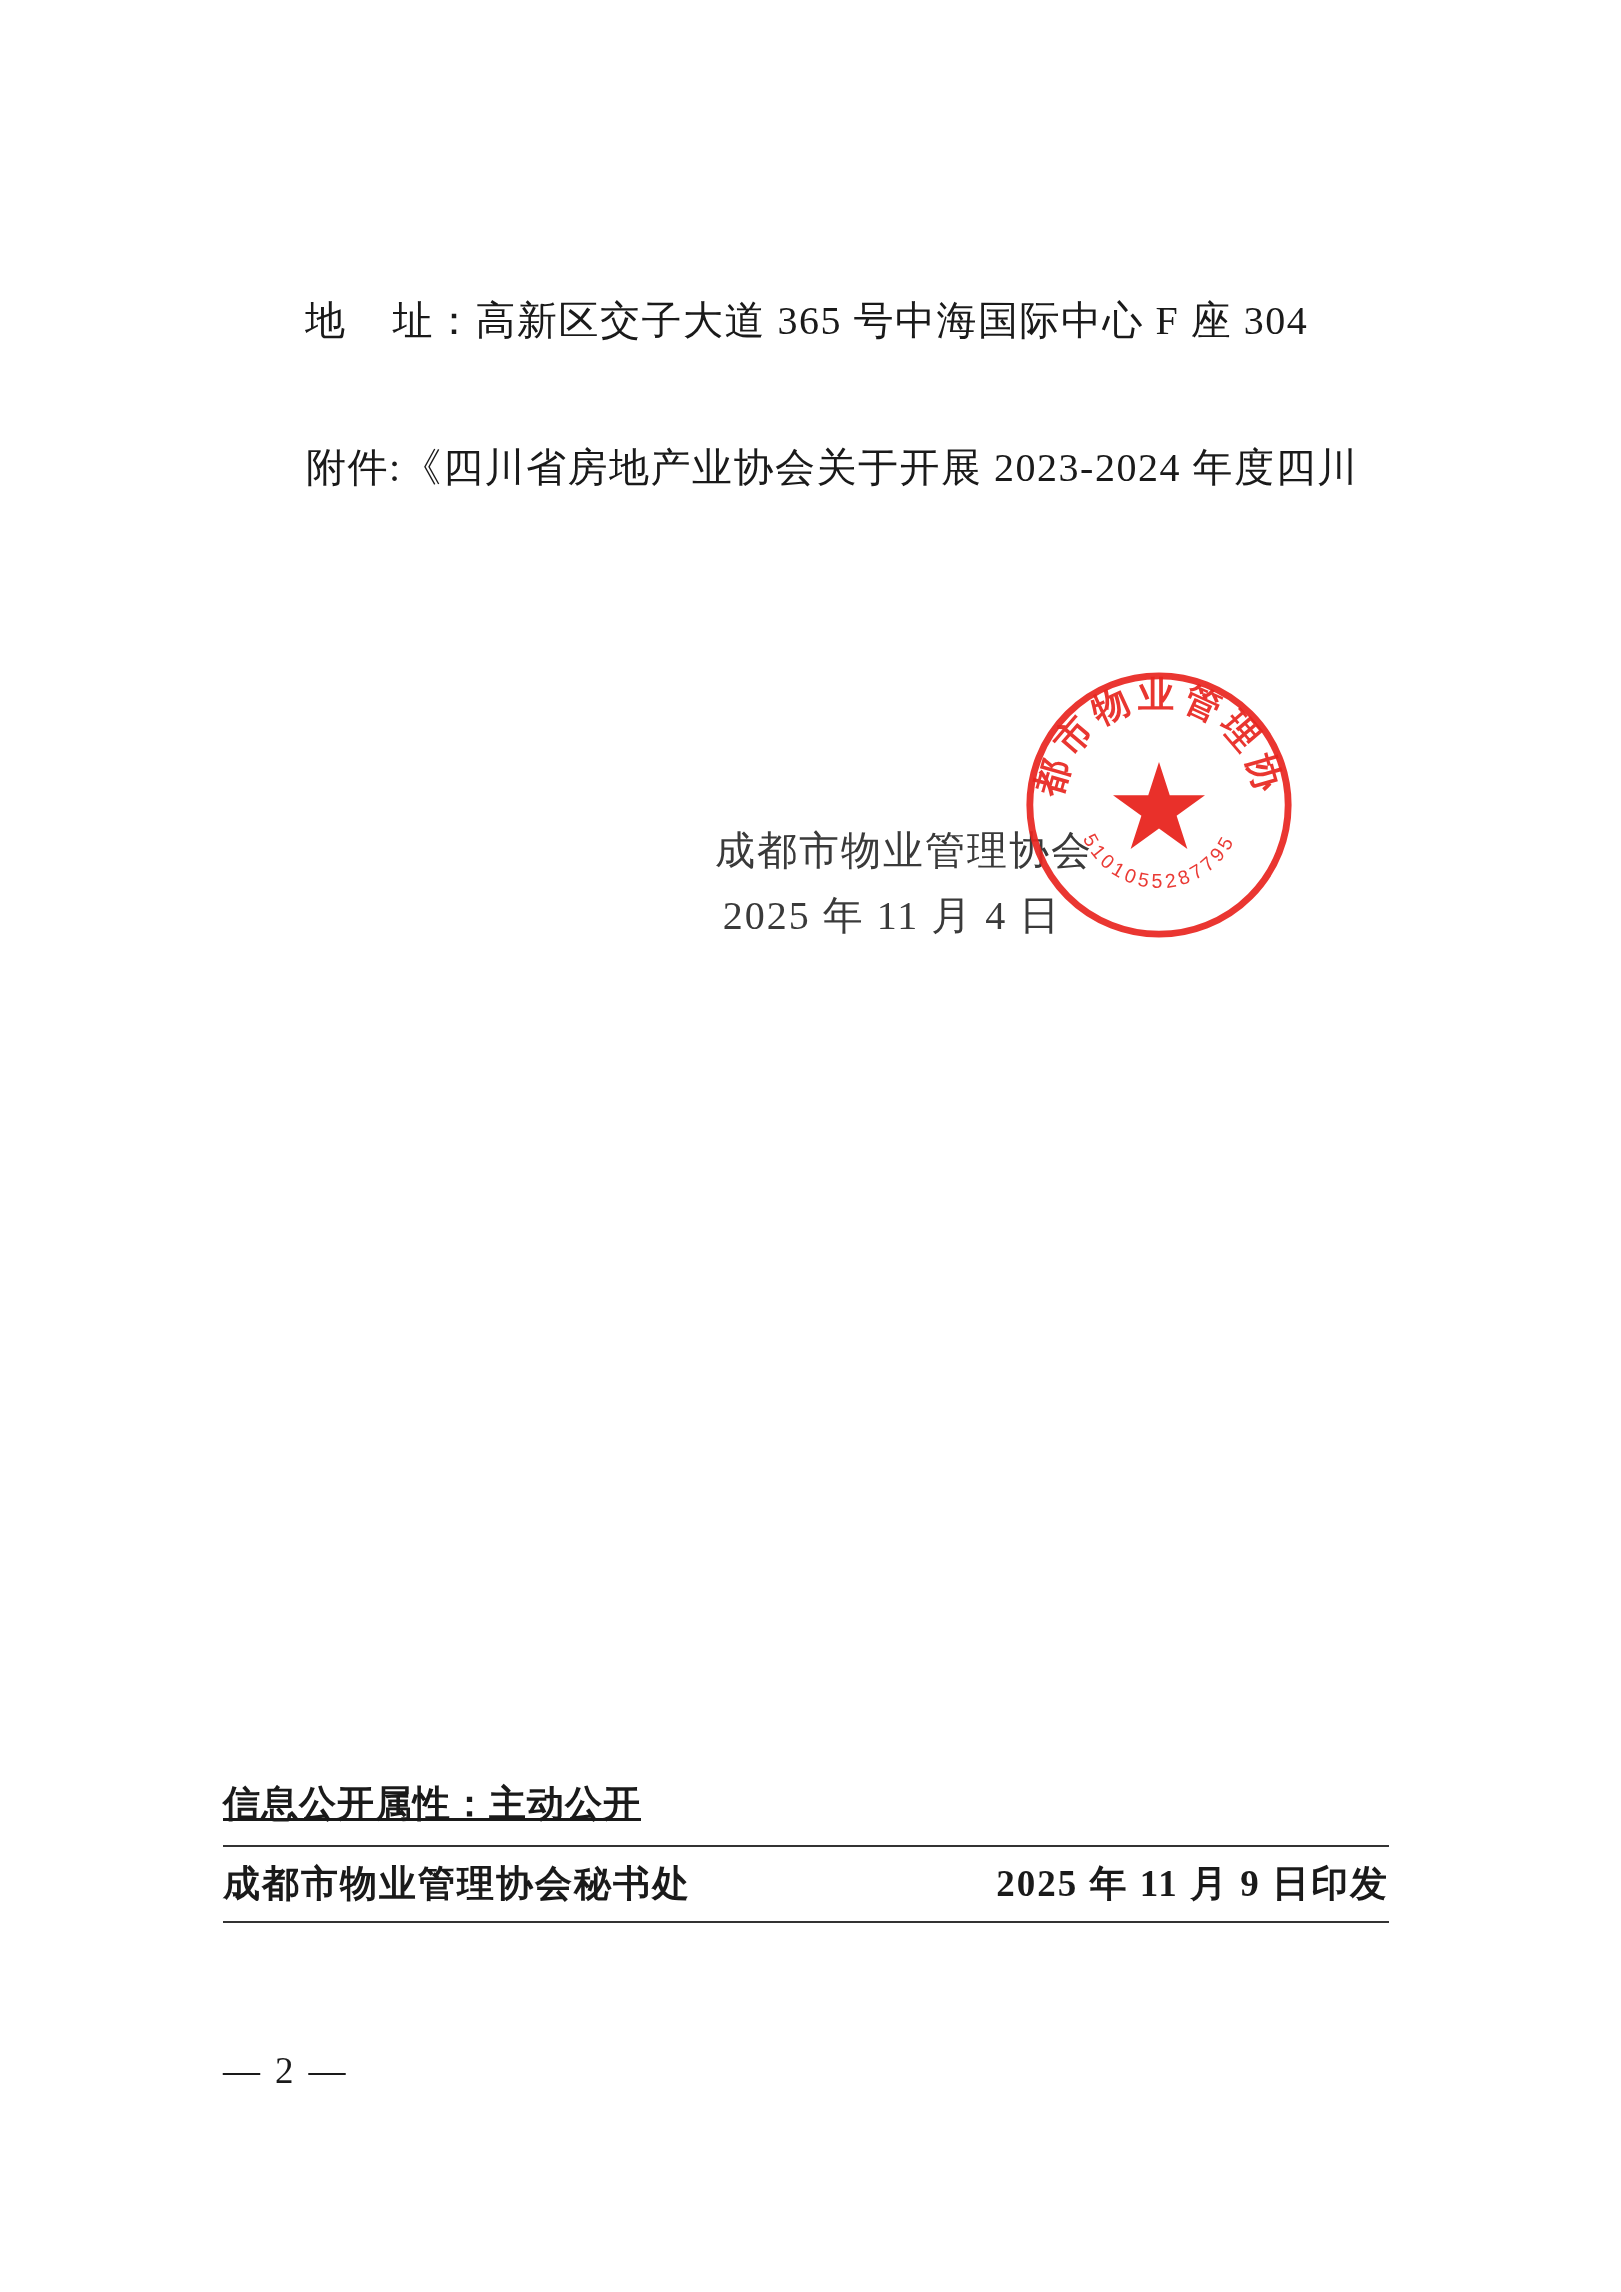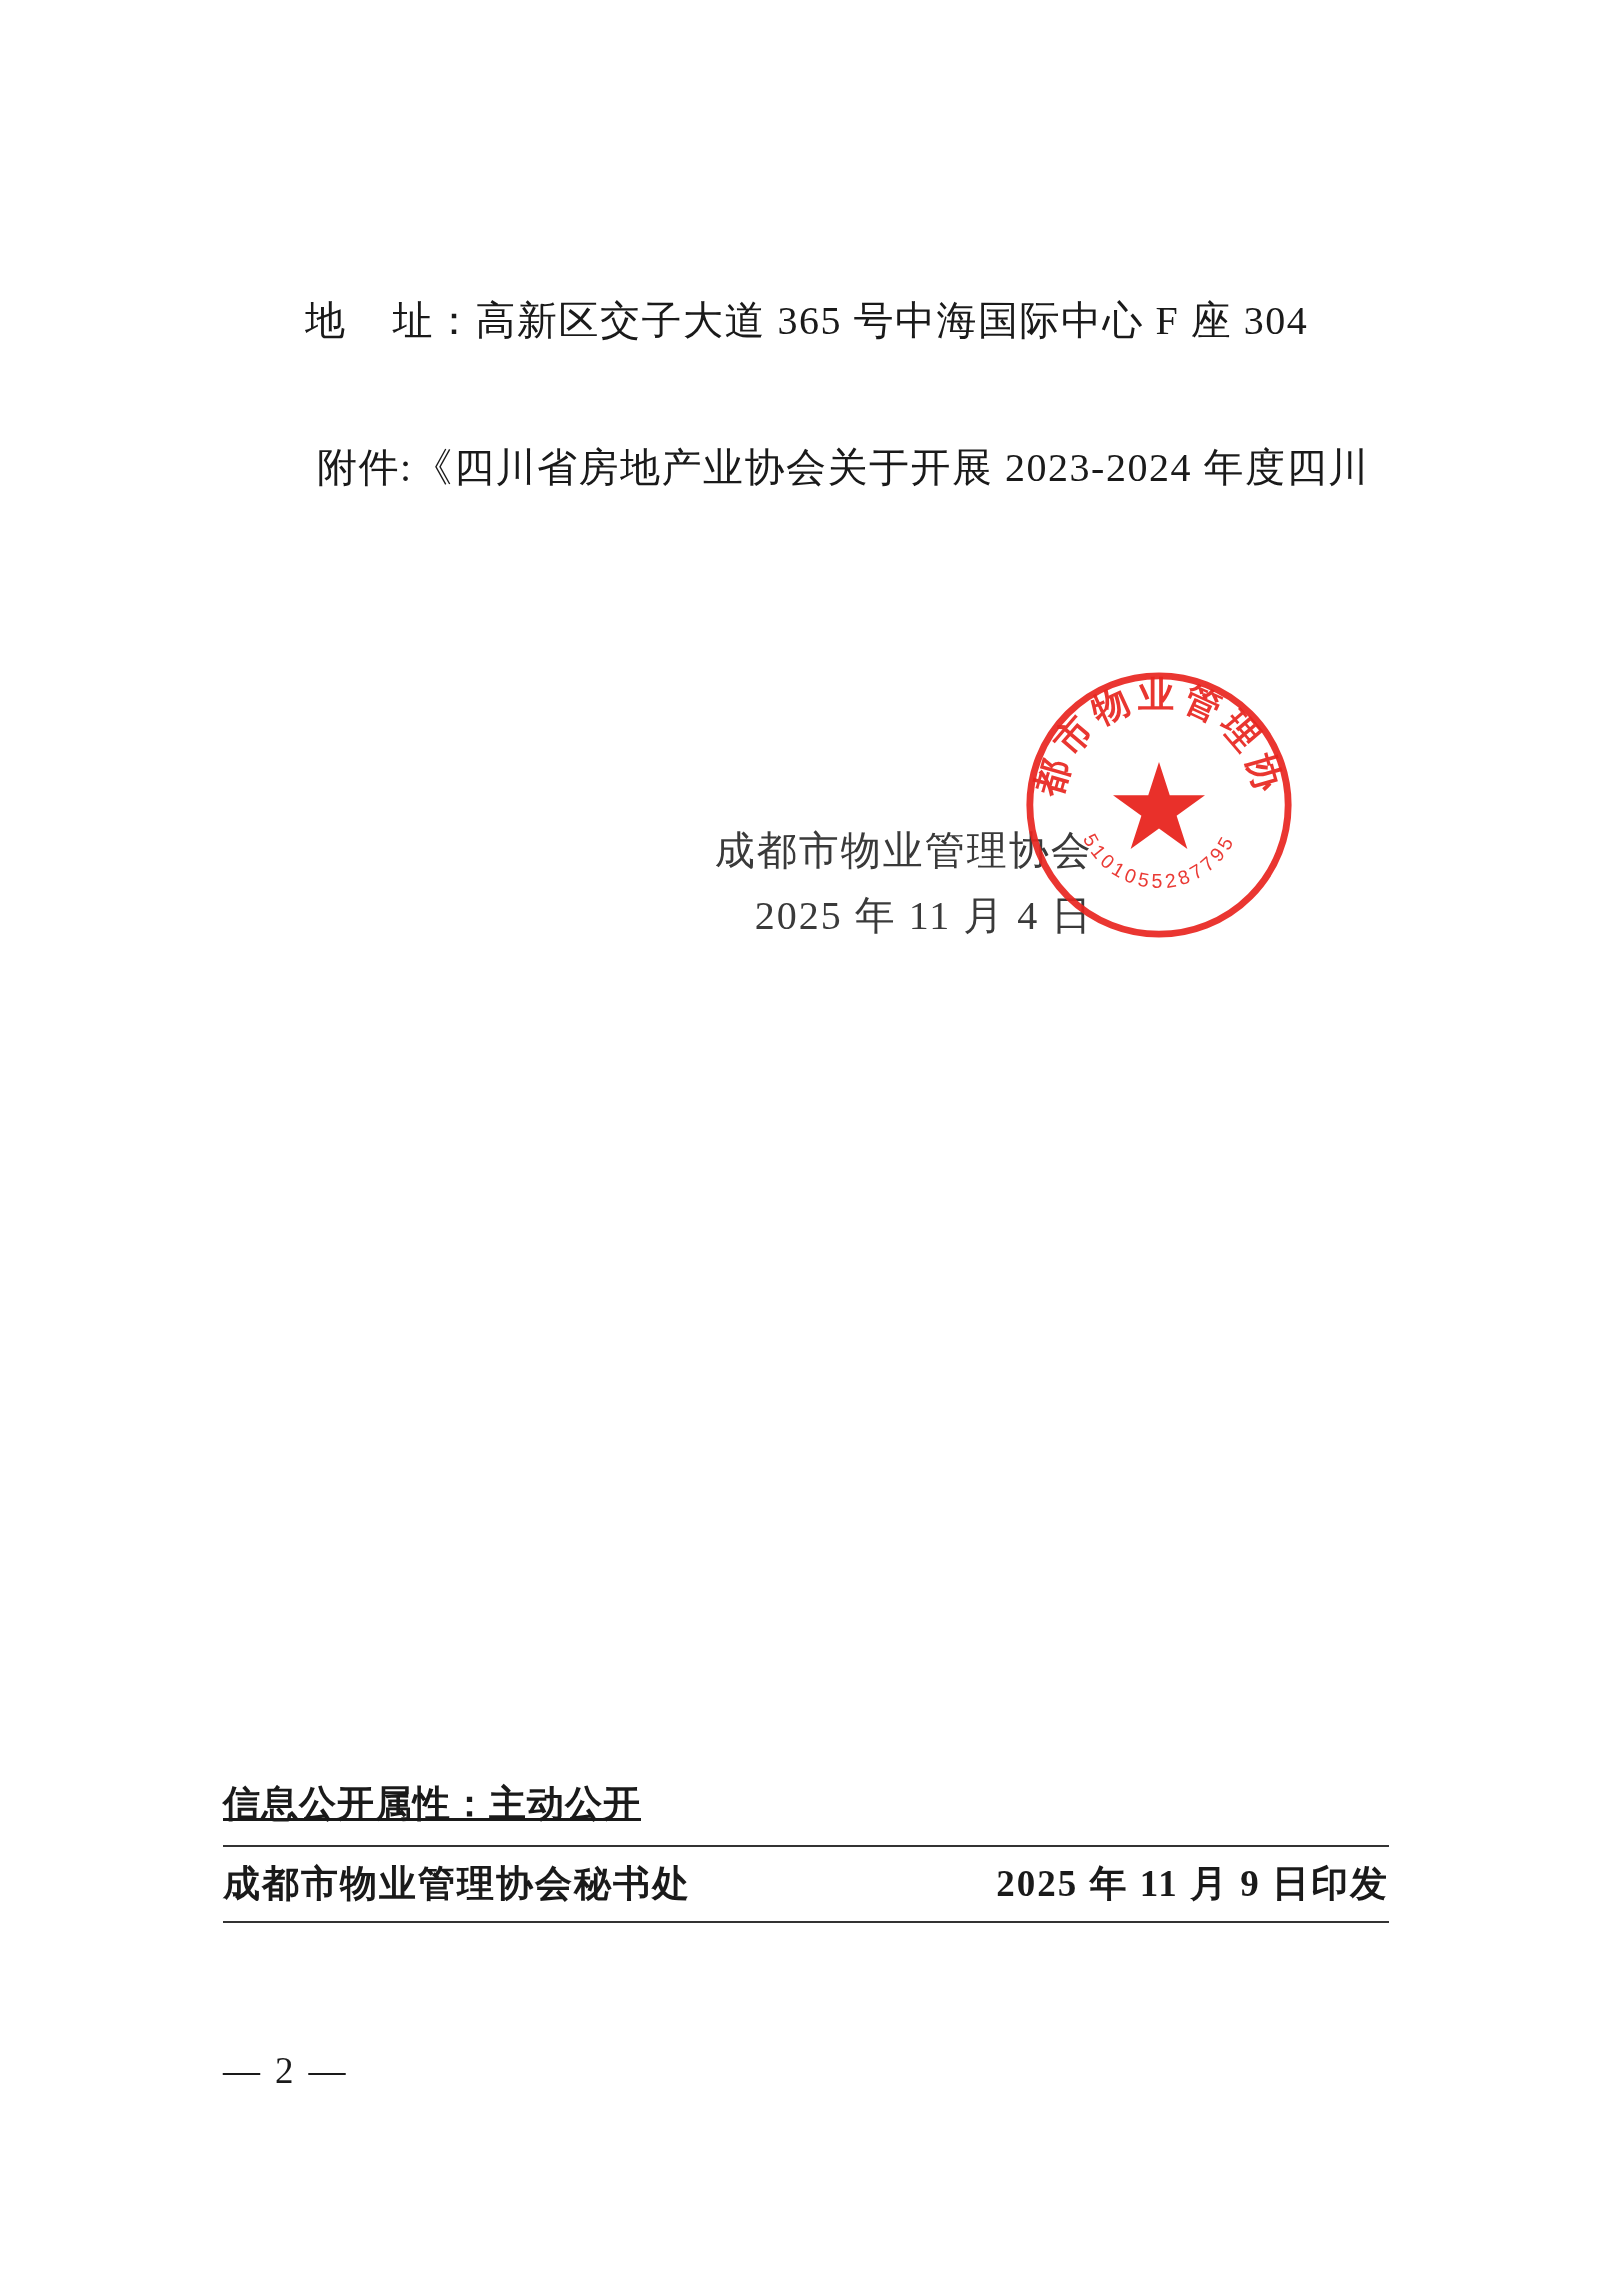--- a/index.html
+++ b/index.html
@@ -35,21 +35,21 @@
   }
   .addr-block {
     position: absolute;
     top: 284px;
     left: 0;
     width: 1176px;
   }
   .attach-block {
     position: absolute;
     top: 431px;
-    left: 12px;
+    left: 1px;
     width: 1176px;
   }
   .indent {
     text-indent: 82px;
   }
 
   
   .sign-block {
     position: absolute;
     top: 818px;
@@ -64,21 +64,20 @@
   }
   .sign-line {
     font-size: 40px;
     line-height: 65px;
     letter-spacing: 2px;
     color: #3a3a3a;
     white-space: pre;
   }
   .sign-date {
     padding-left: 7.8px;
-    margin-left: 32px;
   }
 
   
   .seal {
     position: absolute;
     left: 799px;
     top: 668px;
     width: 274px;
     height: 274px;
     pointer-events: none;

